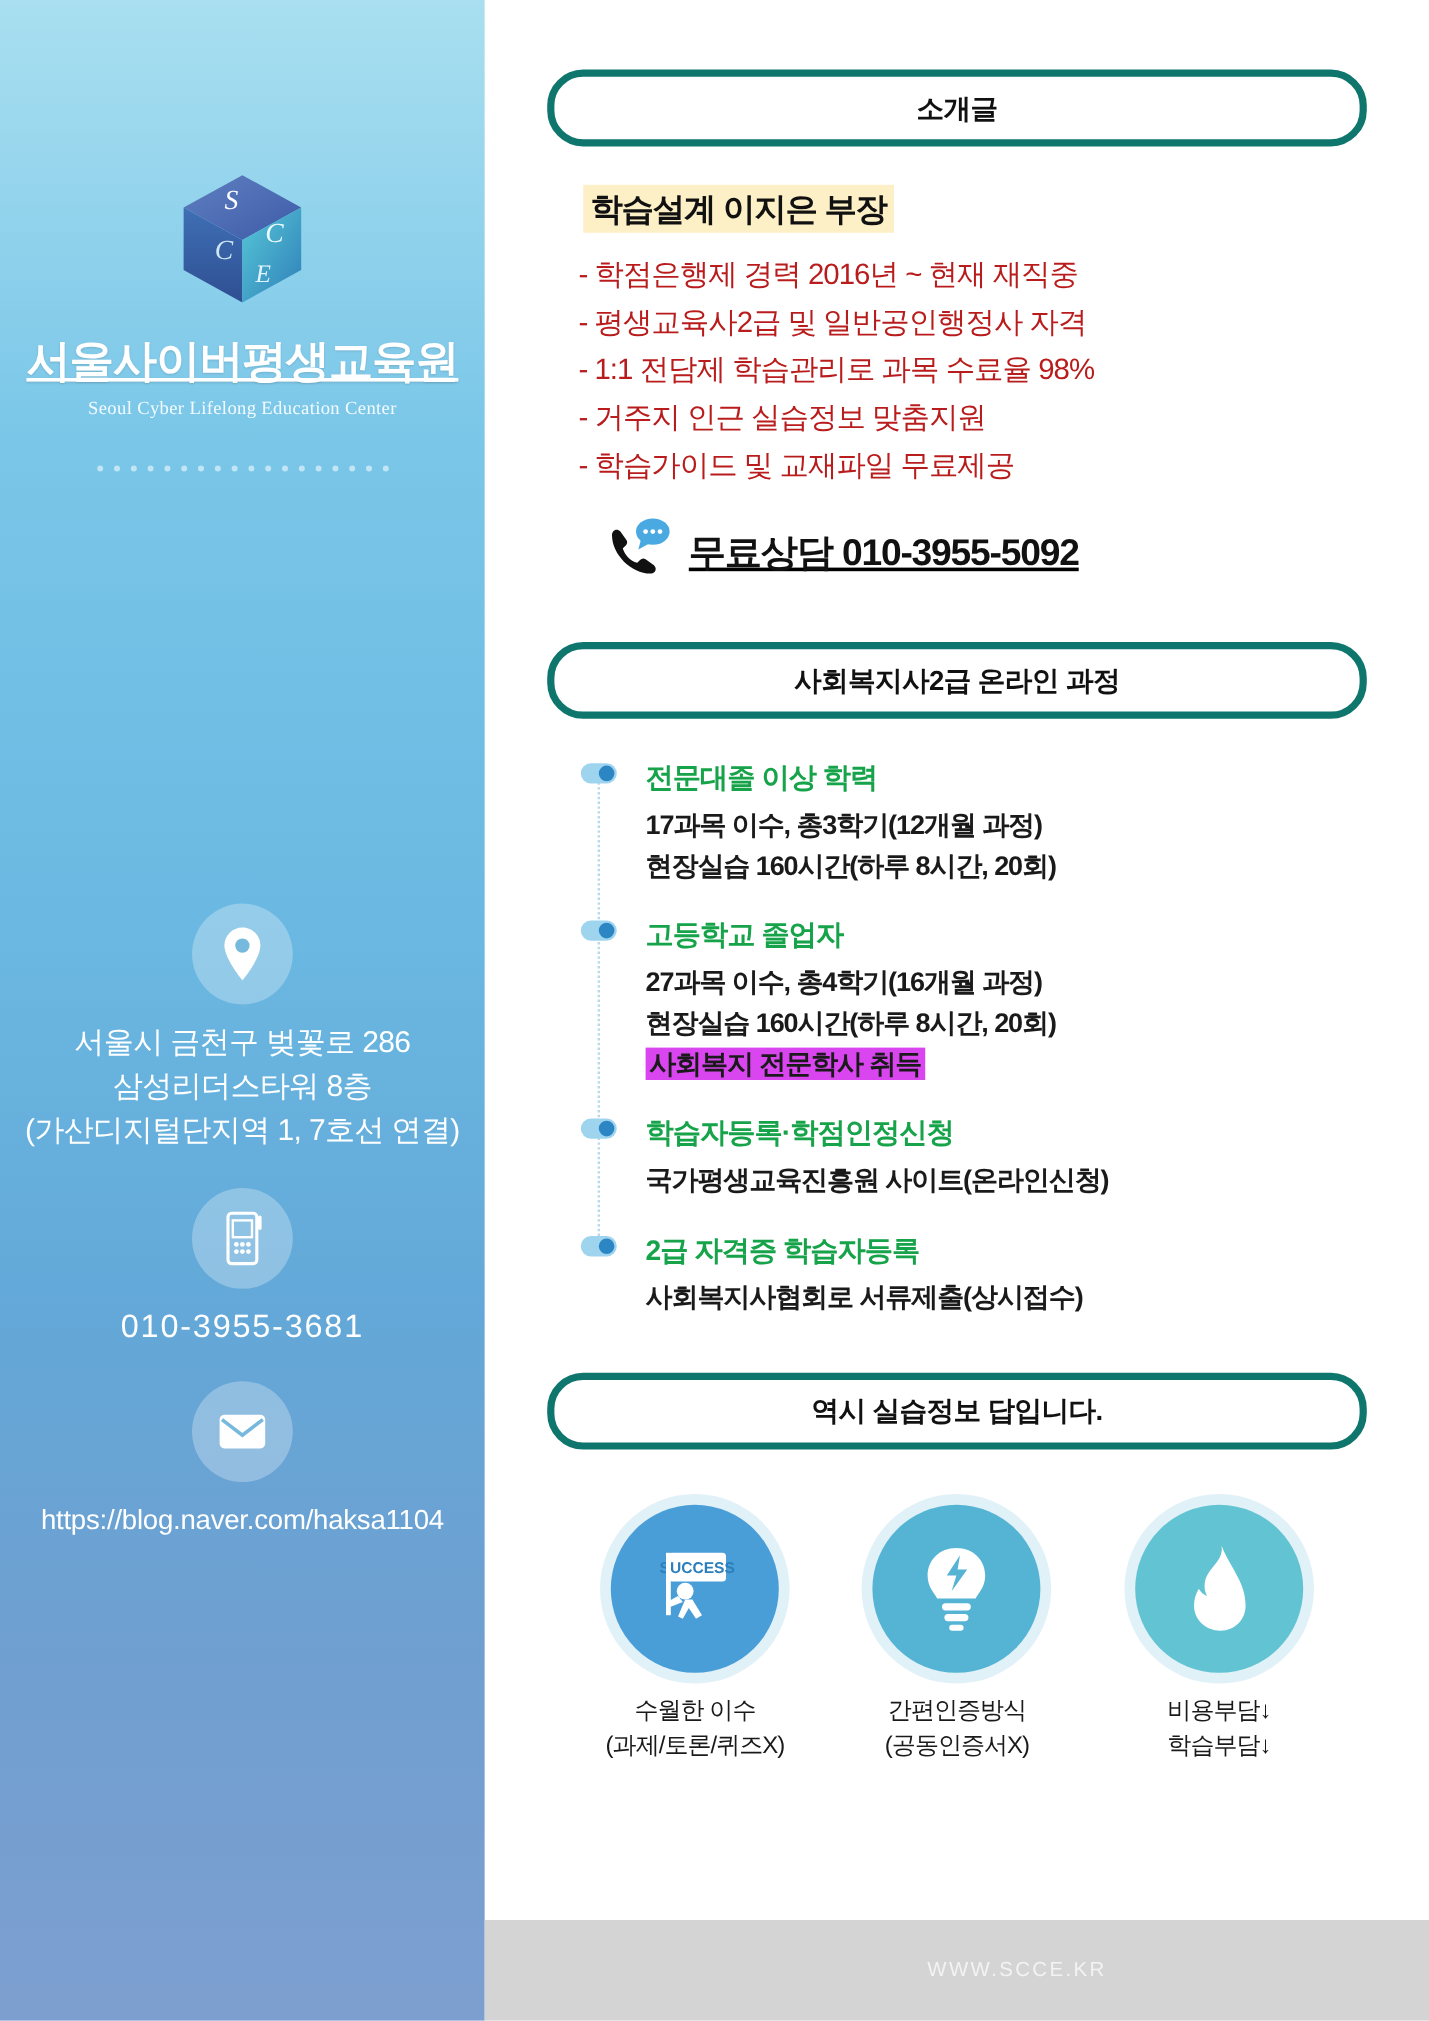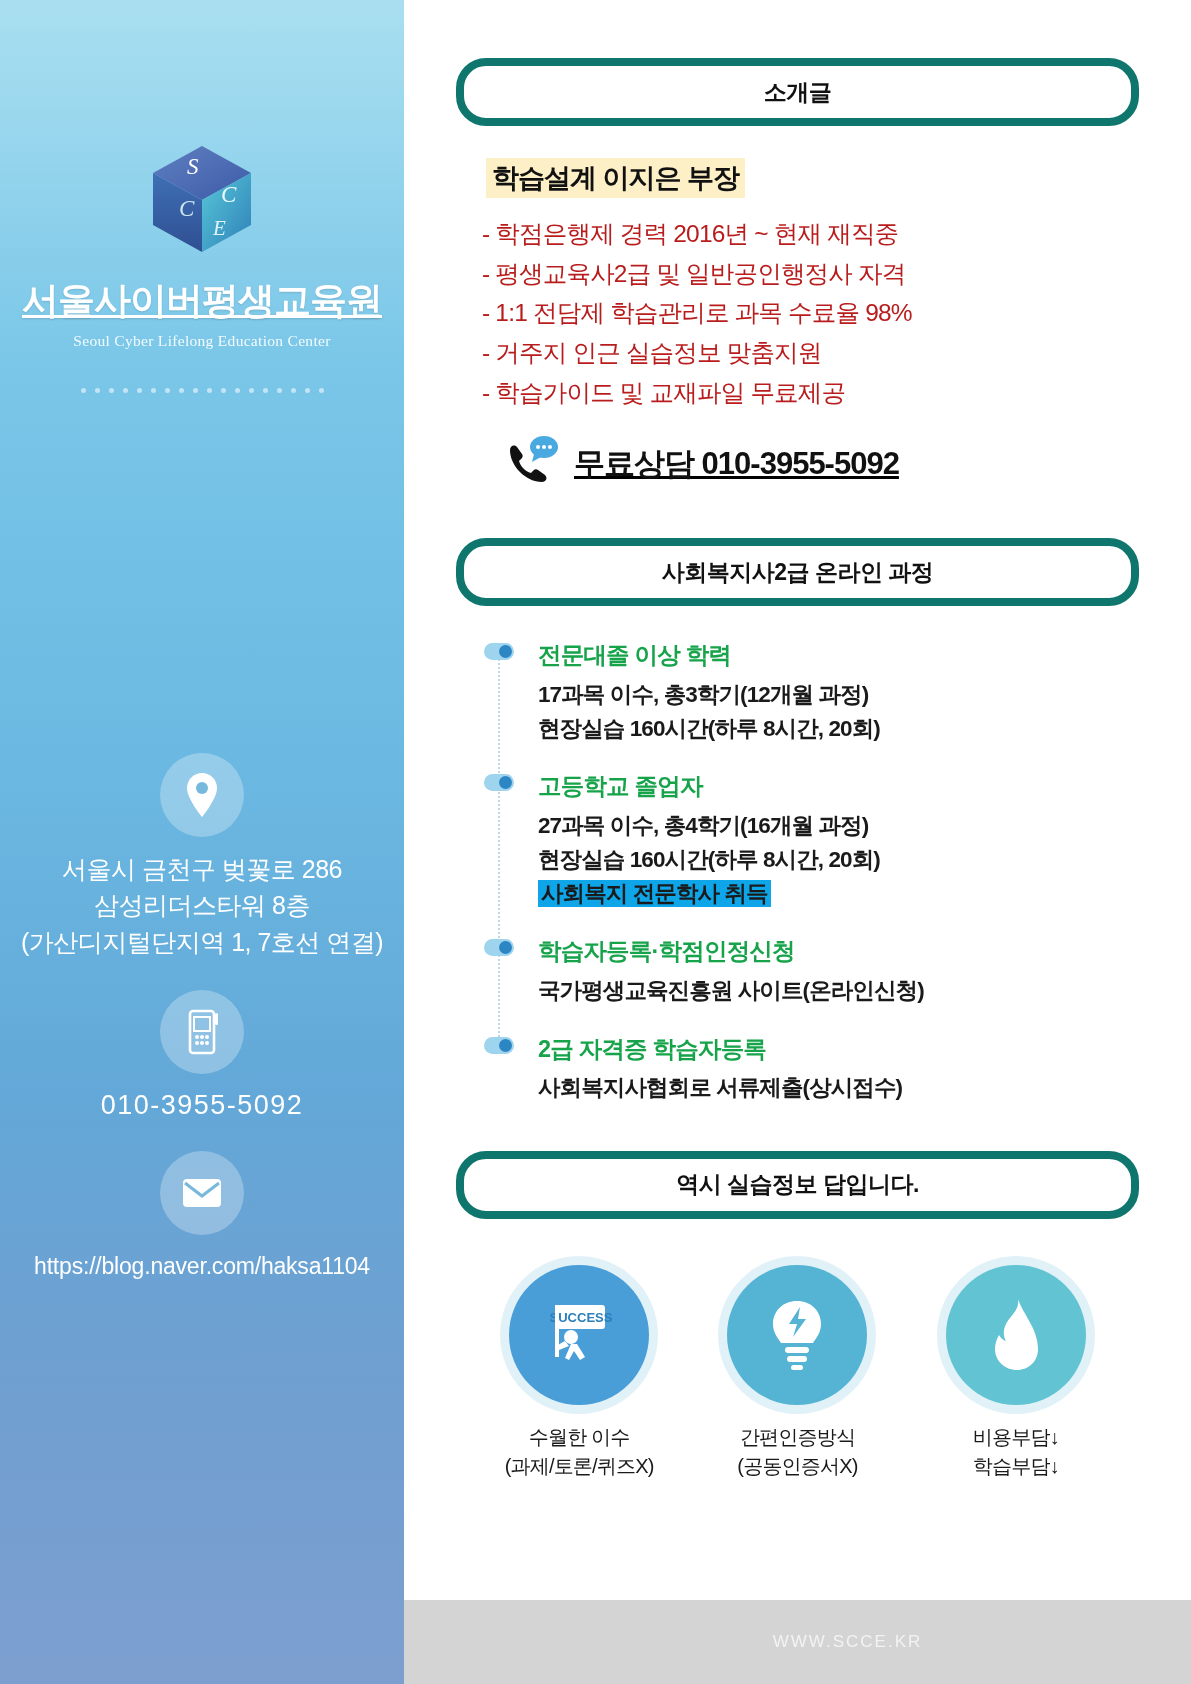--- a/index.html
+++ b/index.html
@@ -110,21 +110,21 @@
     position: relative;
     width: 787px;
     height: 1684px;
     background: #ffffff;
     box-sizing: border-box;
     padding: 0 52px;
   }
   .pill {
     margin: 0 auto;
     height: 52px;
-    border: 8px solid #0f766e;
+    border: 6px solid #0f766e;
     border-radius: 30px;
     display: flex;
     align-items: center;
     justify-content: center;
     font-size: 23px;
     font-weight: 700;
     color: #111111;
     letter-spacing: -0.5px;
     background: #fff;
   }
@@ -218,21 +218,21 @@
   }
   .tl-sub {
     margin-top: 7px;
     font-size: 22.5px;
     font-weight: 700;
     color: #1a1a1a;
     letter-spacing: -0.9px;
     line-height: 1.5;
   }
   .tl-sub span.hl {
-    background: #0ea5e9;
+    background: #d946ef;
     padding: 1px 3px;
   }
 
   
   .benefits {
     margin-top: 46px;
     display: flex;
     justify-content: space-around;
     padding: 0 14px;
   }
@@ -352,21 +352,21 @@
         <rect x="13" y="10" width="16" height="14" fill="none" stroke="#ffffff" stroke-width="2"></rect>
         <circle cx="16" cy="30" r="2" fill="#fff"></circle>
           <circle cx="21" cy="30" r="2" fill="#fff"></circle>
           <circle cx="26" cy="30" r="2" fill="#fff"></circle>
         <circle cx="16" cy="36" r="2" fill="#fff"></circle>
           <circle cx="21" cy="36" r="2" fill="#fff"></circle>
           <circle cx="26" cy="36" r="2" fill="#fff"></circle>
         <rect x="34" y="6" width="3" height="12" rx="1.5" fill="#fff"></rect>
       </svg>
     </div>
-    <div class="phone-text">010-3955-5092</div>
+    <div class="phone-text">010-3955-3681</div>
 
     <div class="circle-icon mail-pos">
       <svg width="46" height="40" viewBox="0 0 46 40" aria-hidden="true">
         <rect x="4" y="6" width="38" height="28" rx="4" fill="#ffffff"></rect>
         <path d="M6 10 L23 23 L40 10" fill="none" stroke="#76b9dd" stroke-width="3"></path>
       </svg>
     </div>
     <div class="blog-url">https://blog.naver.com/haksa1104</div>
   </div>
 

